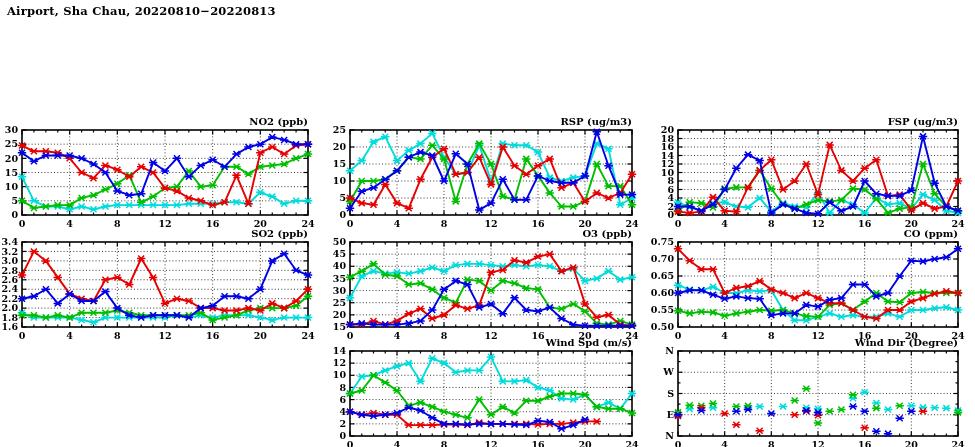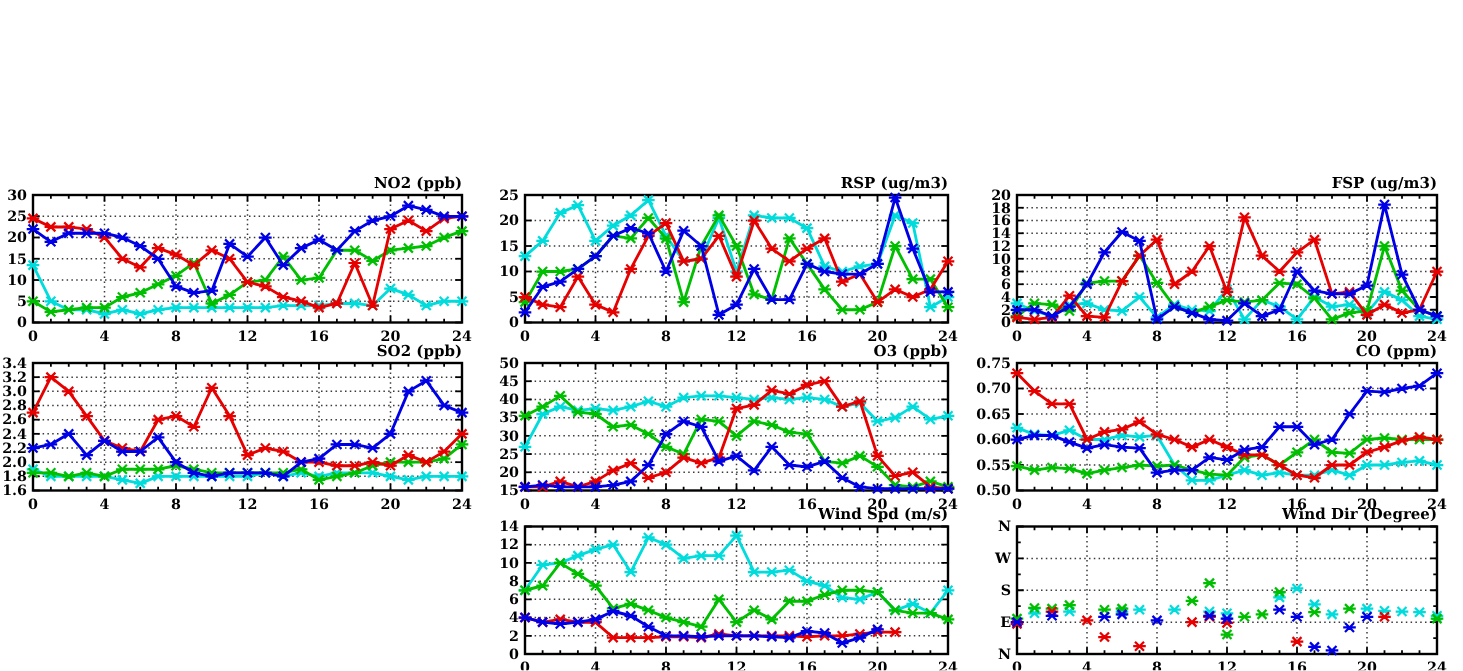--- a/index.html
+++ b/index.html
@@ -6,20 +6,21 @@
   .page{position:relative;width:975px;height:447px;background:#fff;overflow:hidden;
         font-family:"DejaVu Serif",serif;color:#000;}
   .page-title{position:absolute;left:7px;top:4px;font-size:11.5px;font-weight:bold;
               letter-spacing:0.2px;white-space:pre;}
   svg.chart{position:absolute;overflow:visible;}
 </style>
 </head>
 <body>
 
 <div class="page">
+  <div class="page-title">Airport, Sha Chau, 20220810−20220813</div>
   <svg class="chart" width="323" height="120" viewBox="0 0 323 120" style="left: 0px; top: 112px;">
       <g stroke="#3a3a3a" stroke-width="1" stroke-dasharray="1 2.2">
         <line x1="69.66666666666666" y1="18" x2="69.66666666666666" y2="103"></line>
         <line x1="117.33333333333333" y1="18" x2="117.33333333333333" y2="103"></line>
         <line x1="165" y1="18" x2="165" y2="103"></line>
         <line x1="212.66666666666666" y1="18" x2="212.66666666666666" y2="103"></line>
         <line x1="260.33333333333337" y1="18" x2="260.33333333333337" y2="103"></line>
         <line x1="22" y1="88.83333333333333" x2="308" y2="88.83333333333333"></line>
         <line x1="22" y1="74.66666666666667" x2="308" y2="74.66666666666667"></line>
         <line x1="22" y1="60.5" x2="308" y2="60.5"></line>

